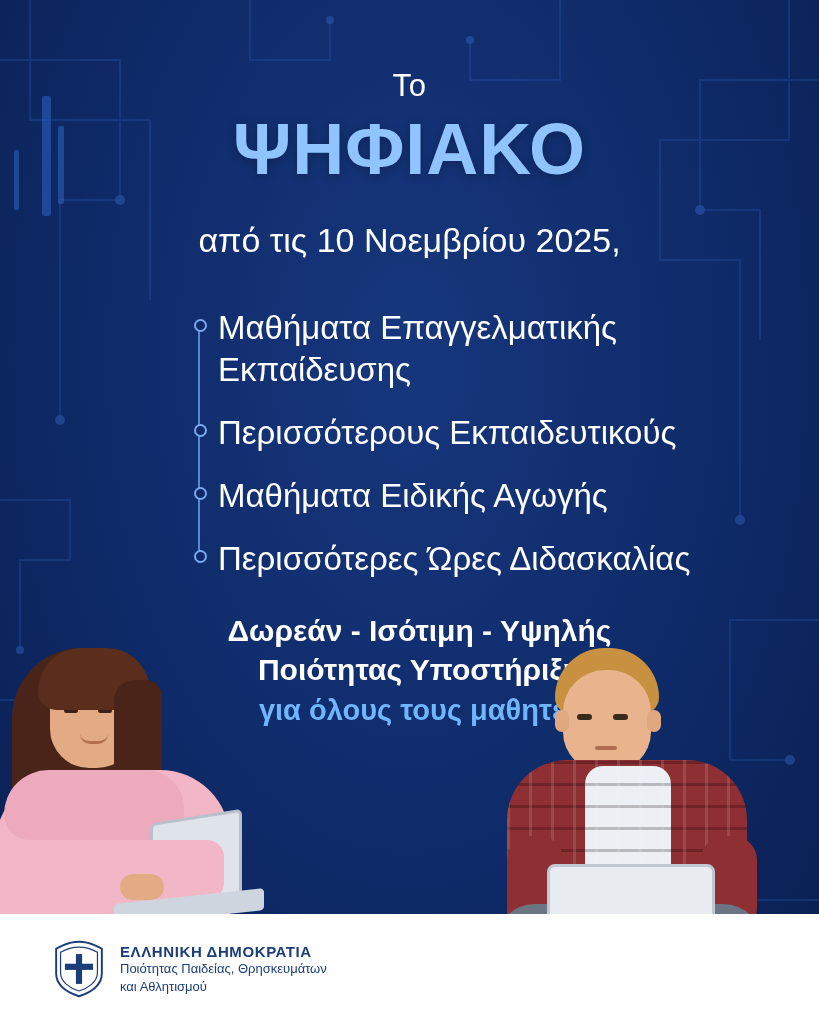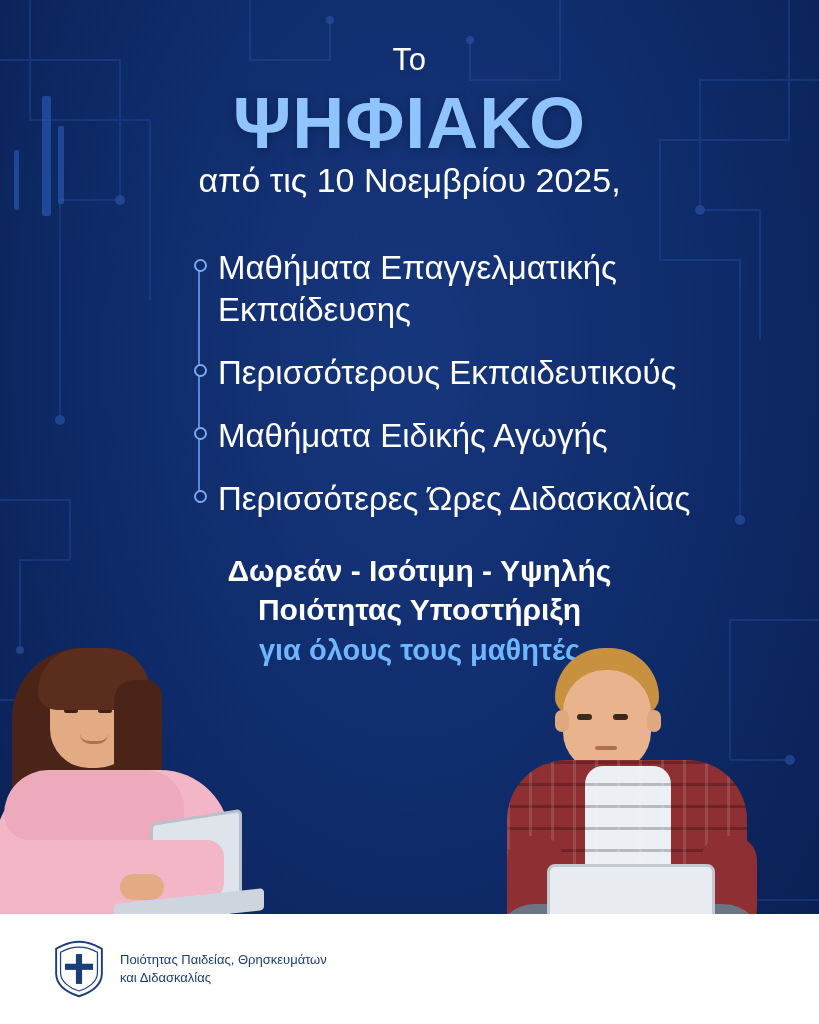--- a/index.html
+++ b/index.html
@@ -40,21 +40,21 @@
     width: 100%;
     height: 100%;
   }
 
   .kicker {
     text-align: center;
     color: #ffffff;
     font-size: 31px;
     font-weight: 400;
     letter-spacing: .5px;
-    padding-top: 44px;
+    padding-top: 70px;
     line-height: 1;
   }
 
   .title {
     text-align: center;
     color: #8fc4ff;
     font-weight: bold;
     font-size: 72px;
     line-height: 1.0;
     letter-spacing: 1px;
@@ -62,20 +62,21 @@
     text-shadow: 0 2px 10px rgba(0,0,0,.25);
   }
   .title .l2 { display: block; margin-top: 4px; }
 
   .subtitle {
     text-align: center;
     color: #ffffff;
     font-size: 34px;
     font-weight: 400;
     line-height: 1.28;
+    margin-top: 34px;
   }
 
   .list {
     margin: 44px 0 0 196px;
     position: relative;
     width: 520px;
   }
   .list-rail {
     position: absolute;
     left: 2px;
@@ -382,19 +383,20 @@
 
   <div class="footer">
     <div class="footer-inner">
       <svg class="emblem" viewBox="0 0 60 66" aria-hidden="true">
         <path d="M30 2 C16 2 4 10 4 10 L4 38 C4 52 18 60 30 64 C42 60 56 52 56 38 L56 10 C56 10 44 2 30 2 Z" fill="none" stroke="#1b3d7a" stroke-width="2.2"></path>
         <path d="M30 8 C19 8 9 14 9 14 L9 37 C9 48 20 55 30 58 C40 55 51 48 51 37 L51 14 C51 14 41 8 30 8 Z" fill="none" stroke="#1b3d7a" stroke-width="1.4"></path>
         <rect x="26.5" y="16" width="7" height="34" fill="#1b3d7a"></rect>
         <rect x="14" y="27" width="32" height="7" fill="#1b3d7a"></rect>
       </svg>
       <div class="gov-text">
+        <div class="gov-1">ΕΛΛΗΝΙΚΗ ΔΗΜΟΚΡΑΤΙΑ</div>
         <div class="gov-2">Ποιότητας Παιδείας, Θρησκευμάτων</div>
-        <div class="gov-3">και Διδασκαλίας</div>
+        <div class="gov-3">και Αθλητισμού</div>
       </div>
     </div>
   </div>
 
 </div>
 
 </body></html>

